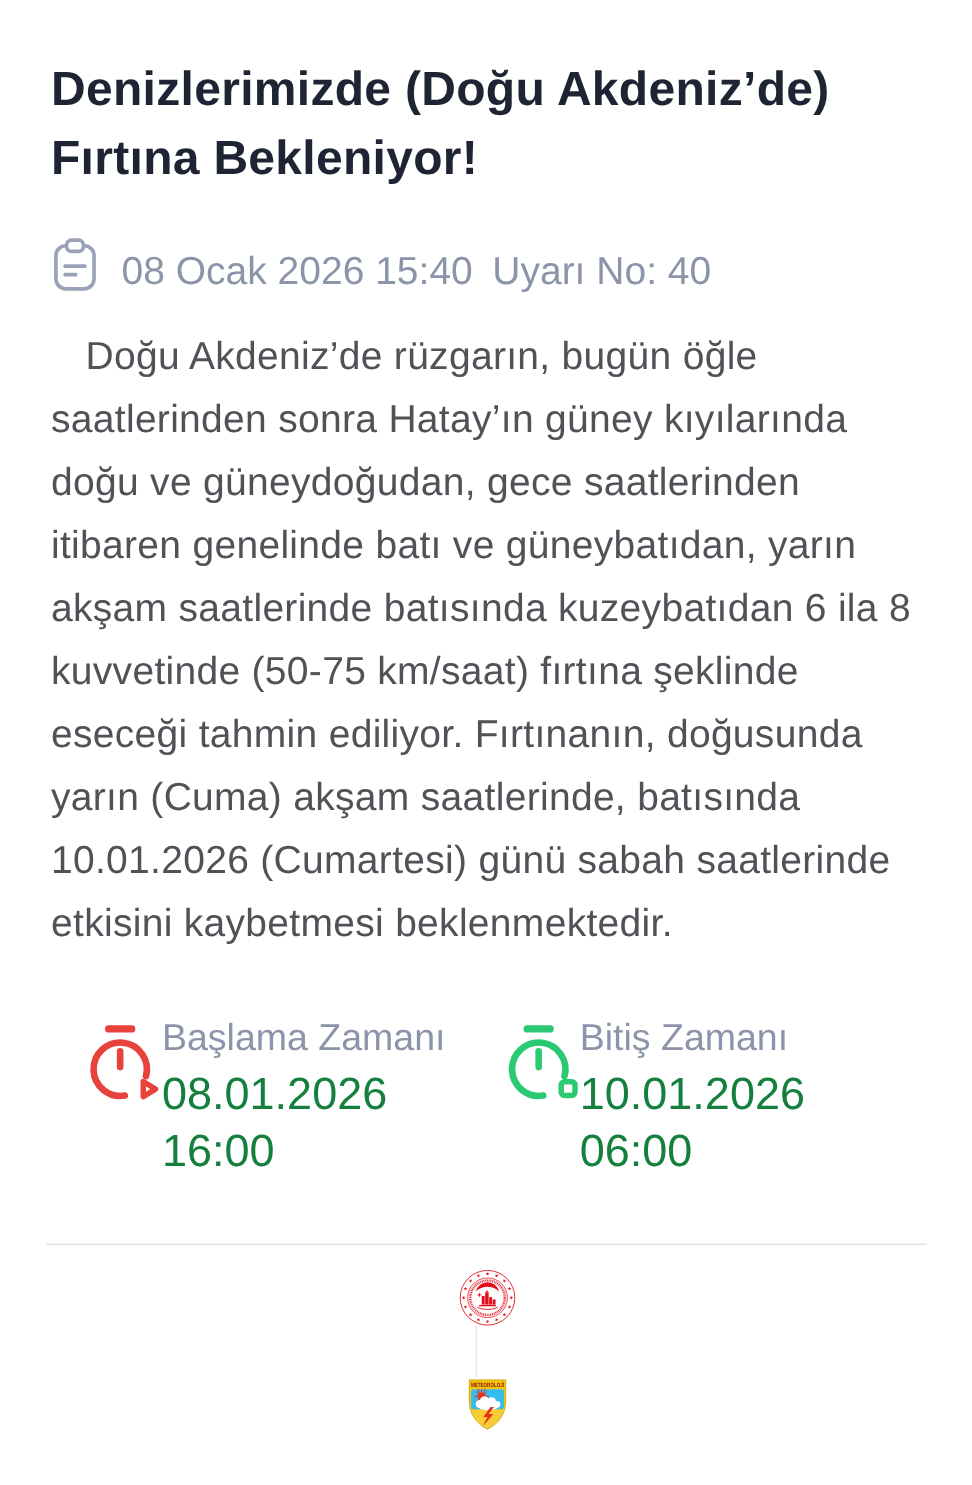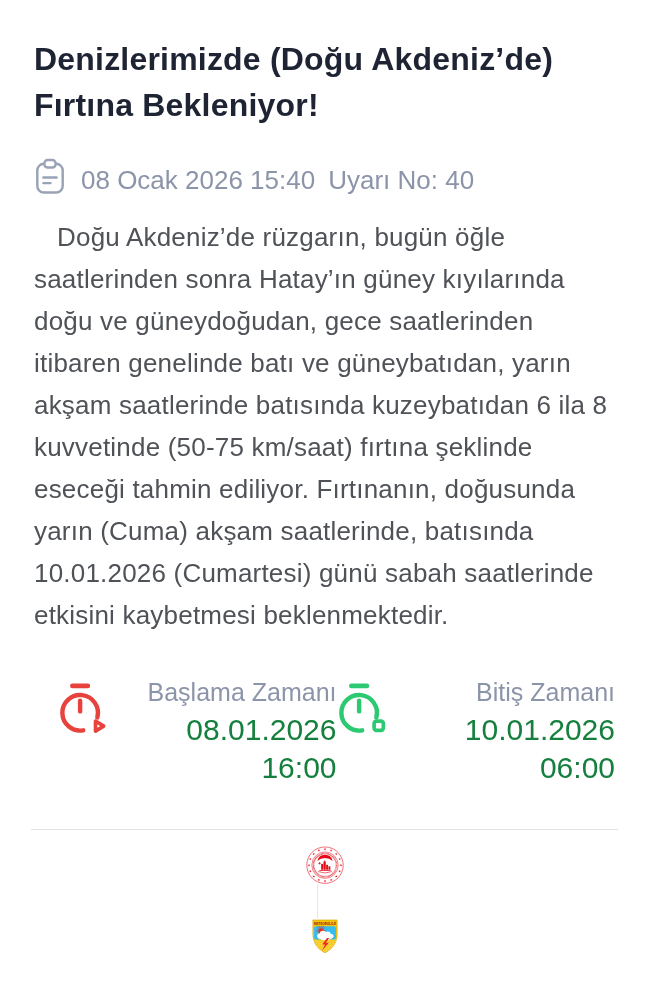--- a/index.html
+++ b/index.html
@@ -28,21 +28,21 @@
     margin-top:20px;
     font-size:26px; line-height:42px; color:#4f5257;
     text-indent:23px; letter-spacing:0.2px;
     max-width:585px;
   }
 
   .times-row {
     margin-top:40px; margin-left:24px;
     display:flex; align-items:flex-start;
   }
-  .time-block { display:flex; gap:13px; width:290px;text-align:right; }
+  .time-block { display:flex; width:290px; }
   .time-block .stopwatch-svg { width:50px; height:60px; margin-top:3px; flex:0 0 auto; }
   .time-texts { display:flex; flex-direction:column; }
   .time-label { font-size:25px; color:#8b94a9; line-height:32px; }
   .time-value { font-size:30px; color:#15803d; line-height:38px; margin-top:3px; }
 
   .divider {
     border:none; border-top:1px solid #e3e3e3;
     margin:42px -3px 0 -3px;
   }
 

